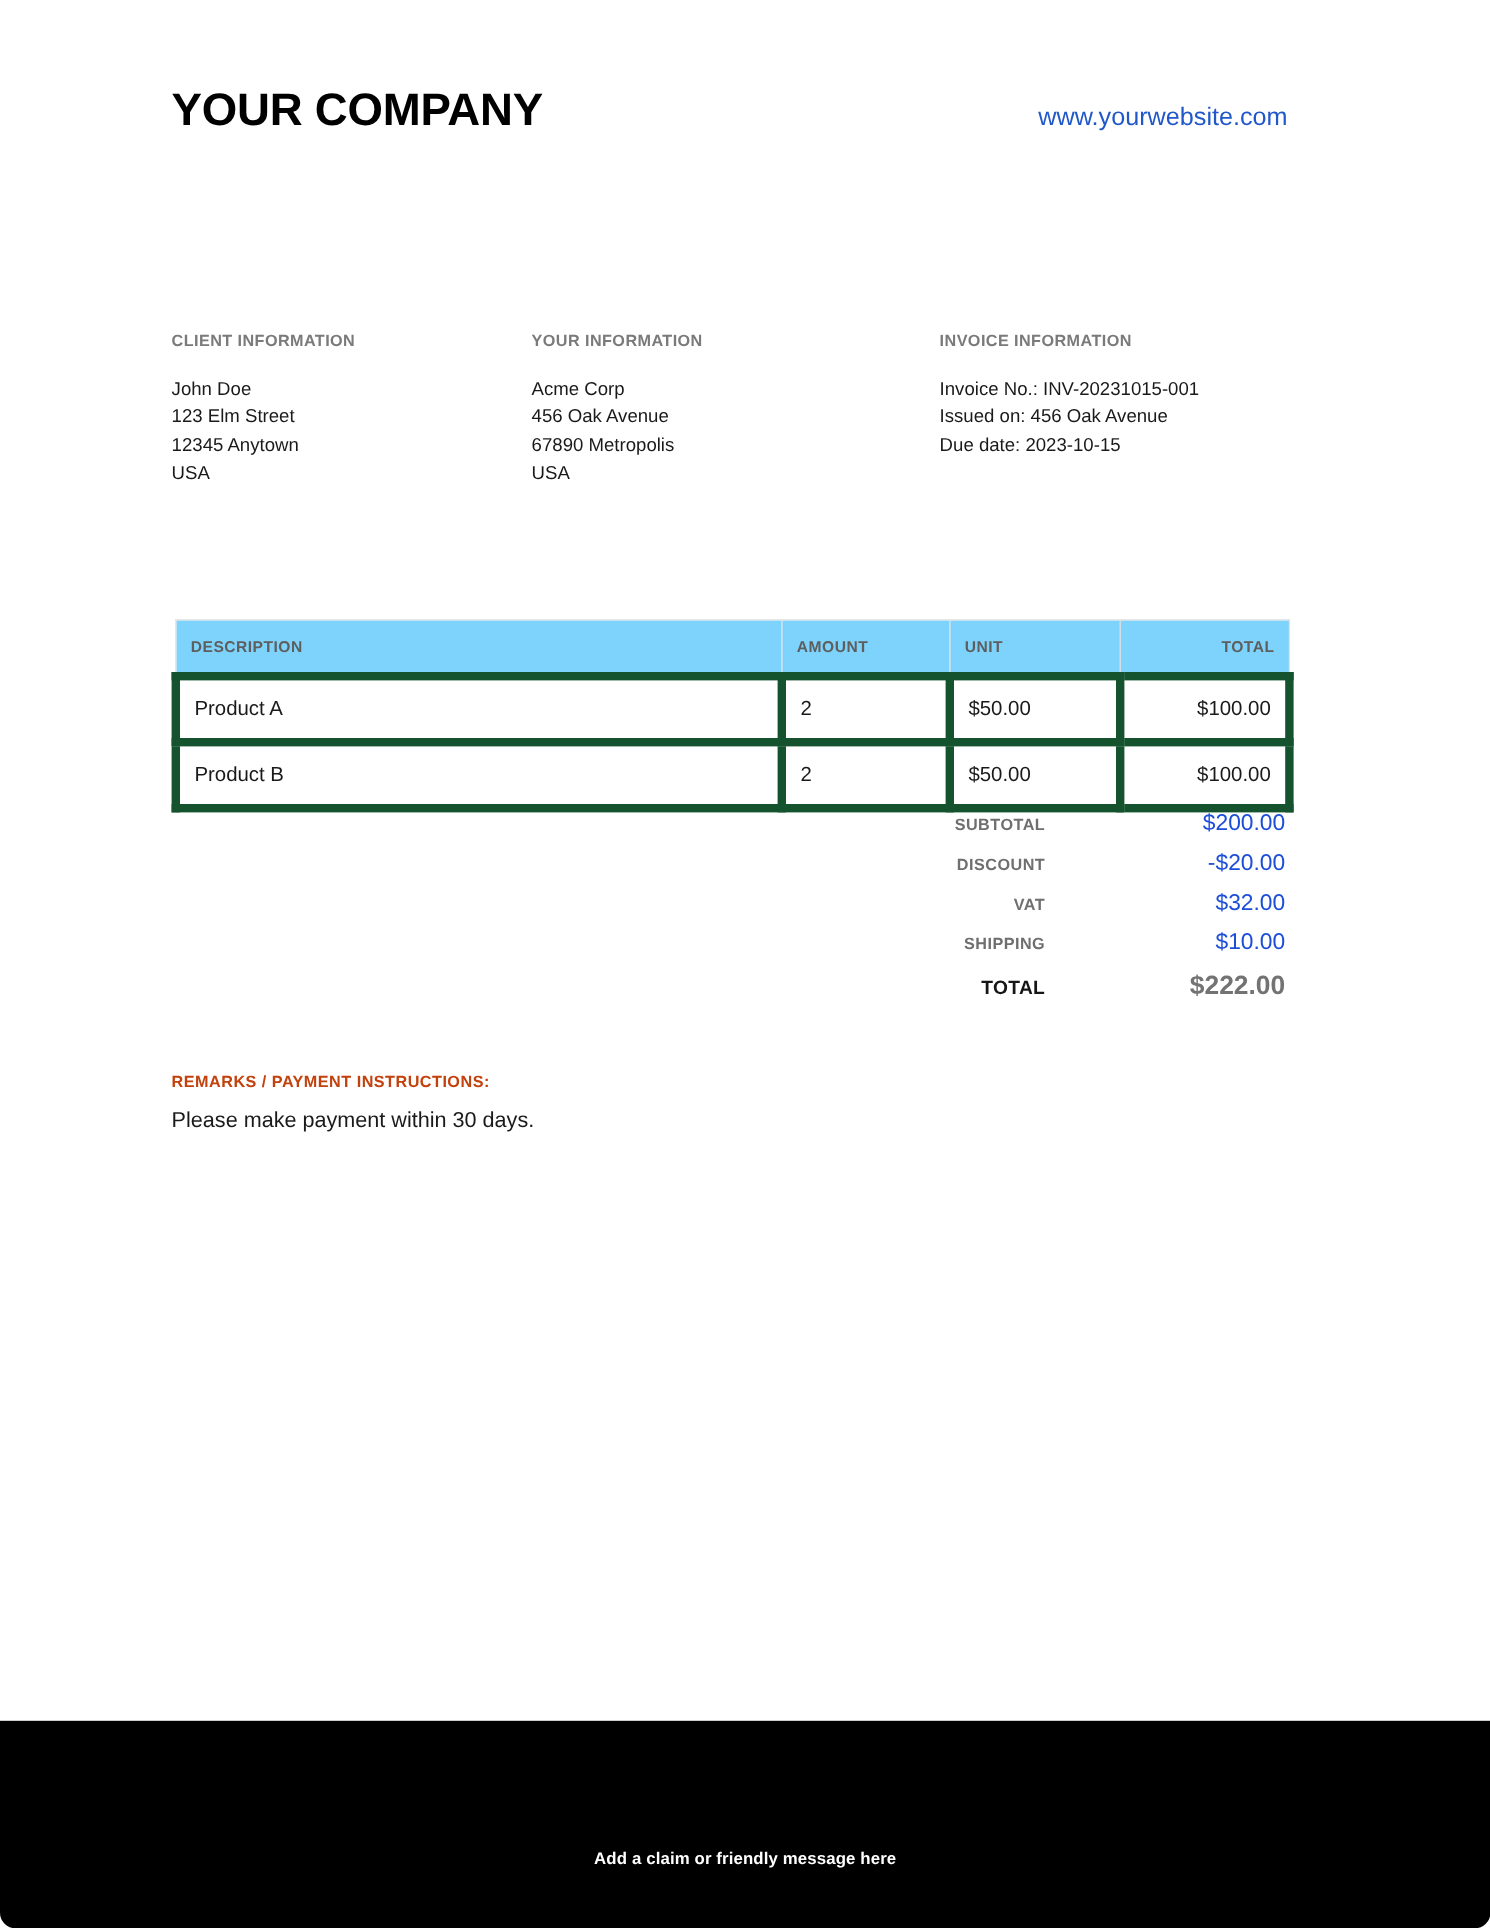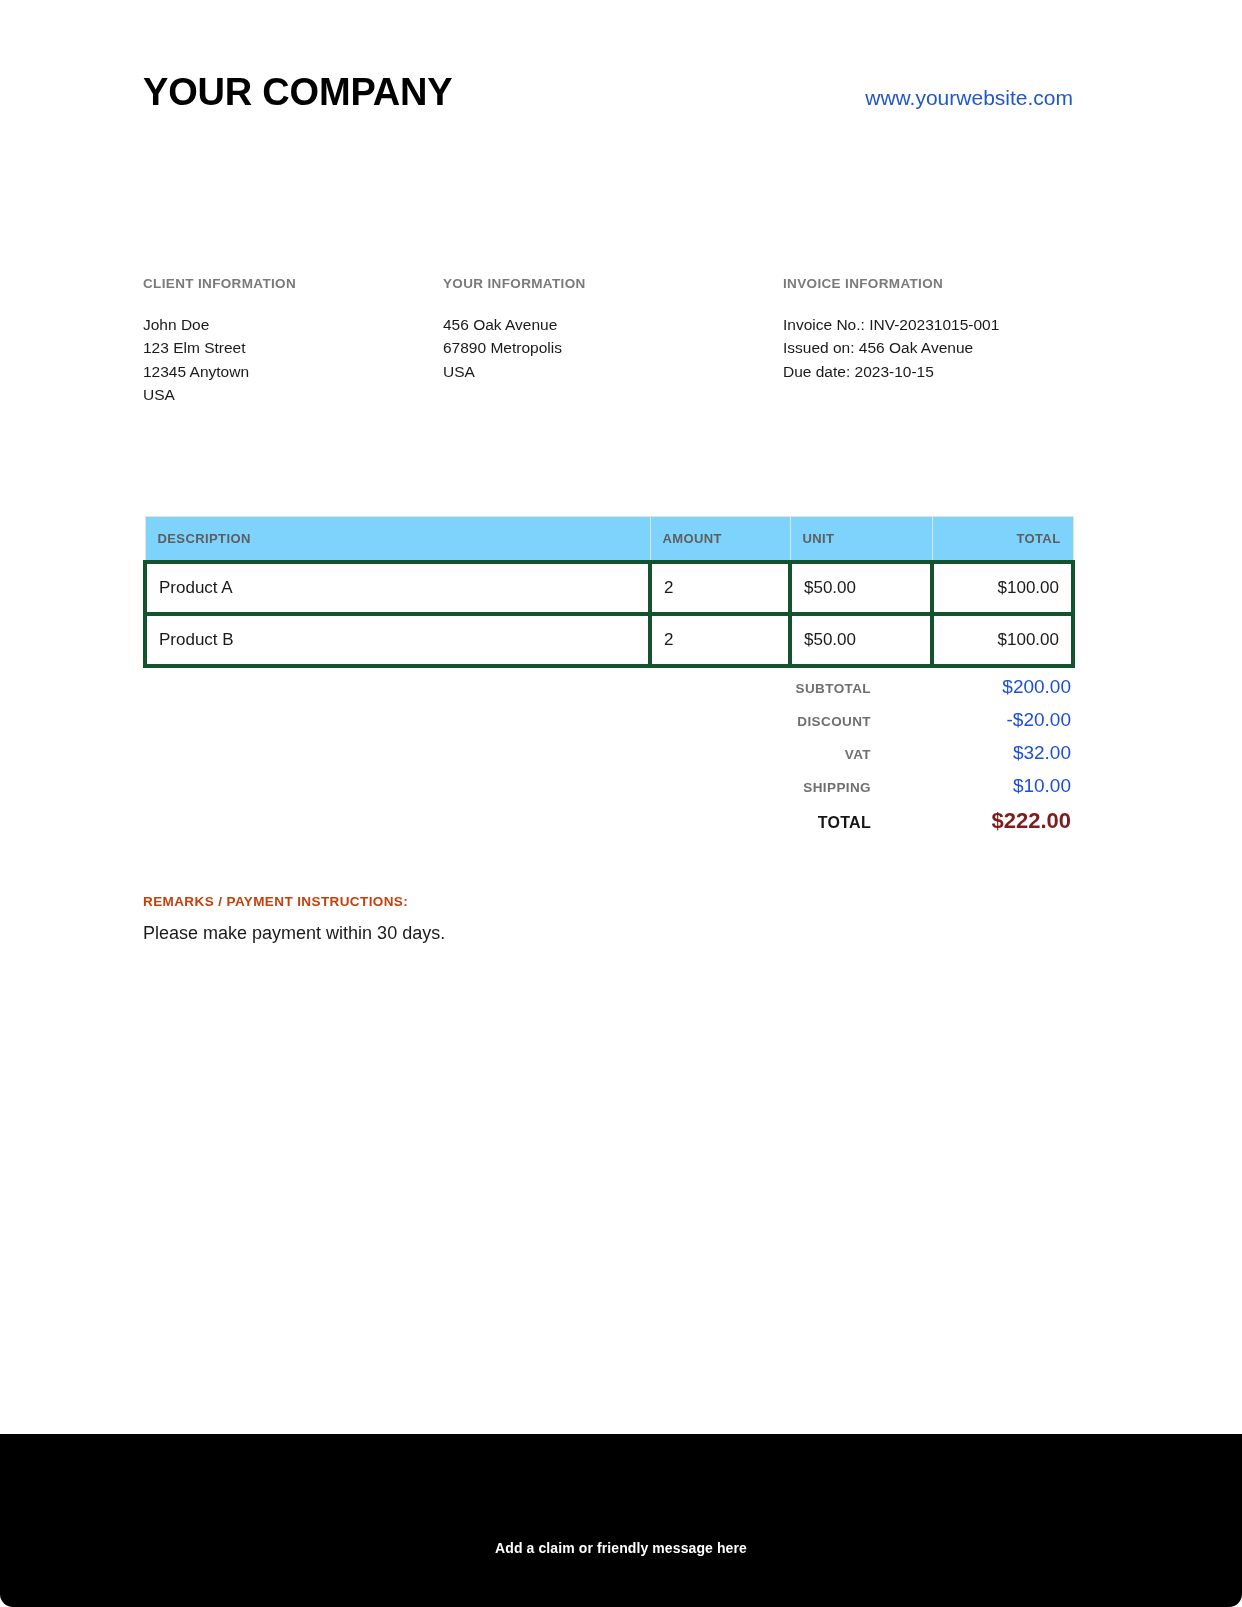--- a/index.html
+++ b/index.html
@@ -97,21 +97,21 @@
     text-align: left;
     padding: 14px 12px;
     border: 1px solid #e2e2e2;
     height: 44px;
     vertical-align: middle;
   }
   .items-table td {
     font-size: 17px;
     color: #1a1a1a;
     padding: 14px 12px;
-    border: 4px solid #14532d;
+    border: 7px solid #14532d;
     height: 52px;
     vertical-align: middle;
     background: #ffffff;
   }
   .col-desc   { width: 505px; }
   .col-amount { width: 140px; }
   .col-unit   { width: 142px; }
   .col-total  { width: 141px; text-align: right; }
   th.col-total, td.col-total { text-align: right; }
 
@@ -146,21 +146,21 @@
   }
   .summary-row.total .summary-label {
     font-size: 16px;
     font-weight: 700;
     color: #161616;
     letter-spacing: 0.3px;
   }
   .summary-row.total .summary-value {
     font-size: 22px;
     font-weight: 700;
-    color: #7f1d1d;
+    color: #737373;
   }
   .summary-row.total { height: 40px; }
 
   
   .remarks {
     position: absolute;
     left: 143px;
     top: 893px;
     width: 700px;
   }
@@ -217,20 +217,21 @@
     <div class="info-col client">
       <div class="info-heading">CLIENT INFORMATION</div>
       <div class="info-line">John Doe</div>
       <div class="info-line">123 Elm Street</div>
       <div class="info-line">12345 Anytown</div>
       <div class="info-line">USA</div>
     </div>
 
     <div class="info-col yours">
       <div class="info-heading">YOUR INFORMATION</div>
+      <div class="info-line">Acme Corp</div>
       <div class="info-line">456 Oak Avenue</div>
       <div class="info-line">67890 Metropolis</div>
       <div class="info-line">USA</div>
     </div>
 
     <div class="info-col invoice">
       <div class="info-heading">INVOICE INFORMATION</div>
       <div class="info-line">Invoice No.: INV-20231015-001</div>
       <div class="info-line">Issued on: 456 Oak Avenue</div>
       <div class="info-line">Due date: 2023-10-15</div>

